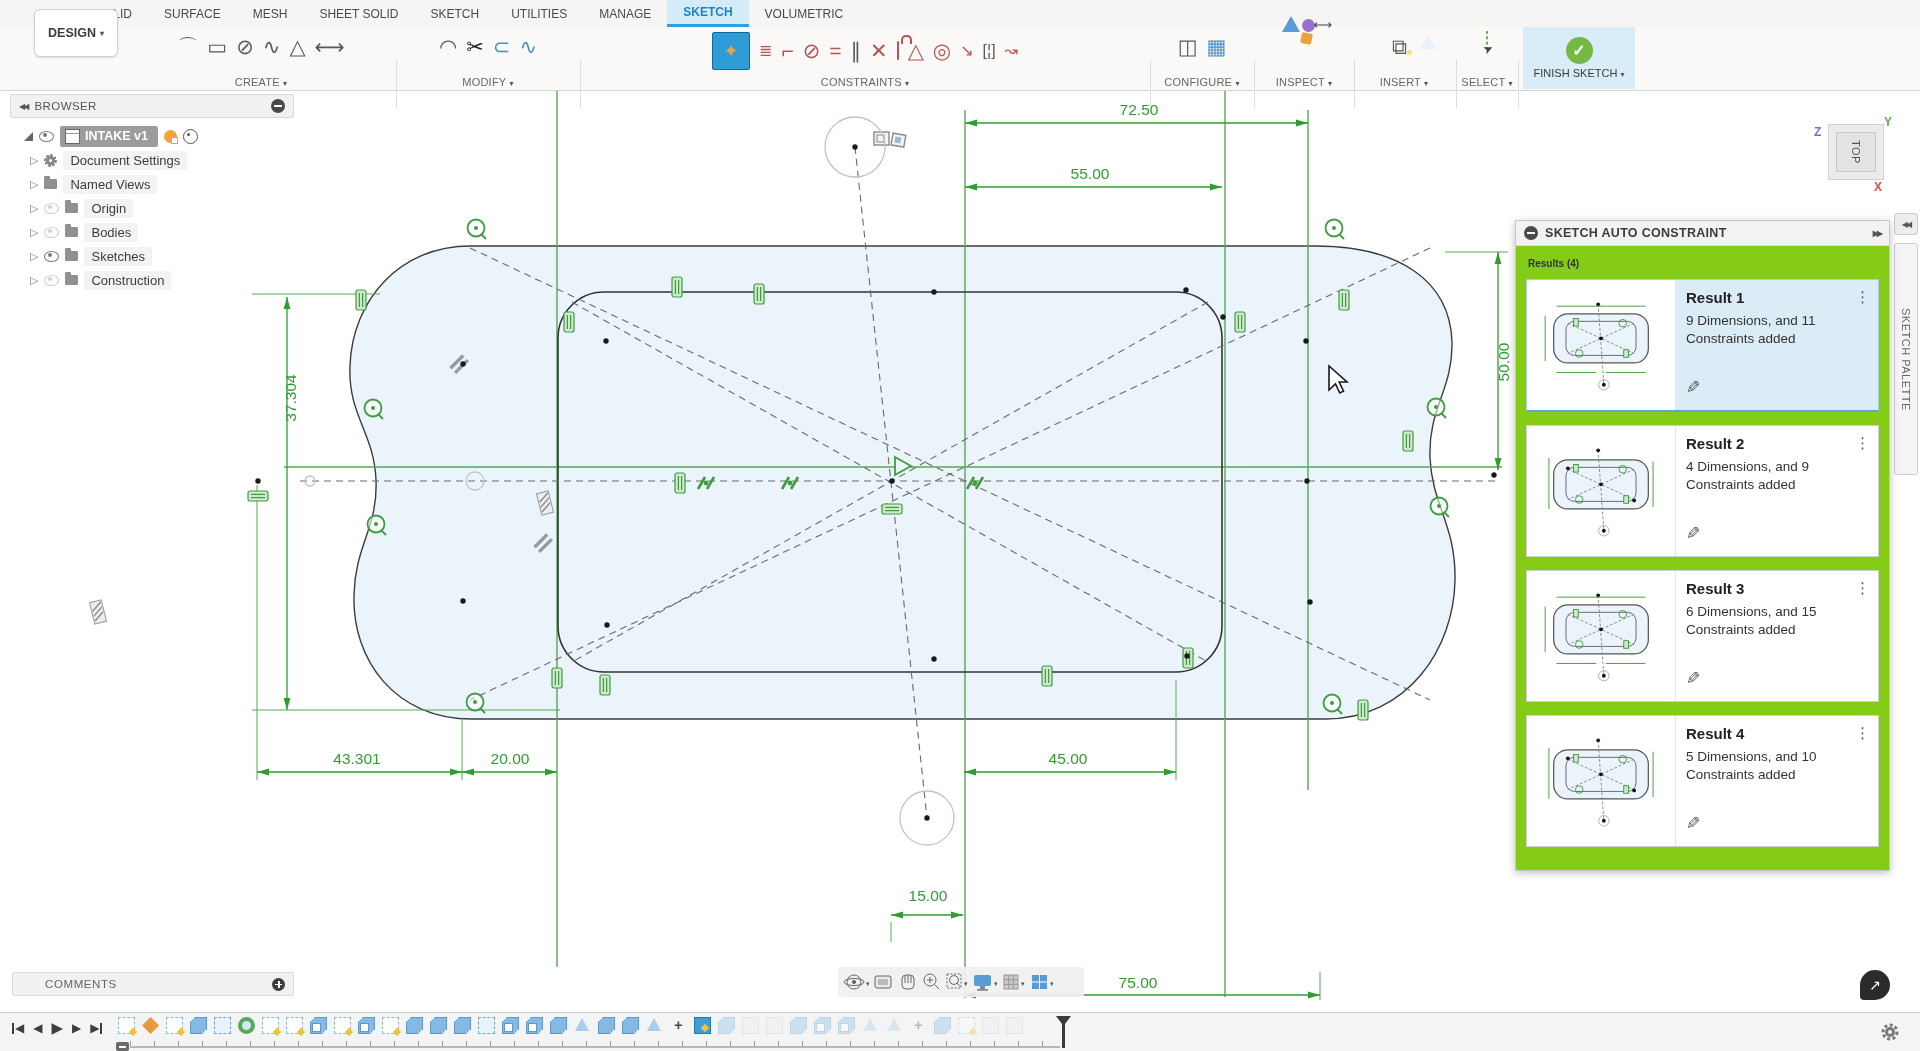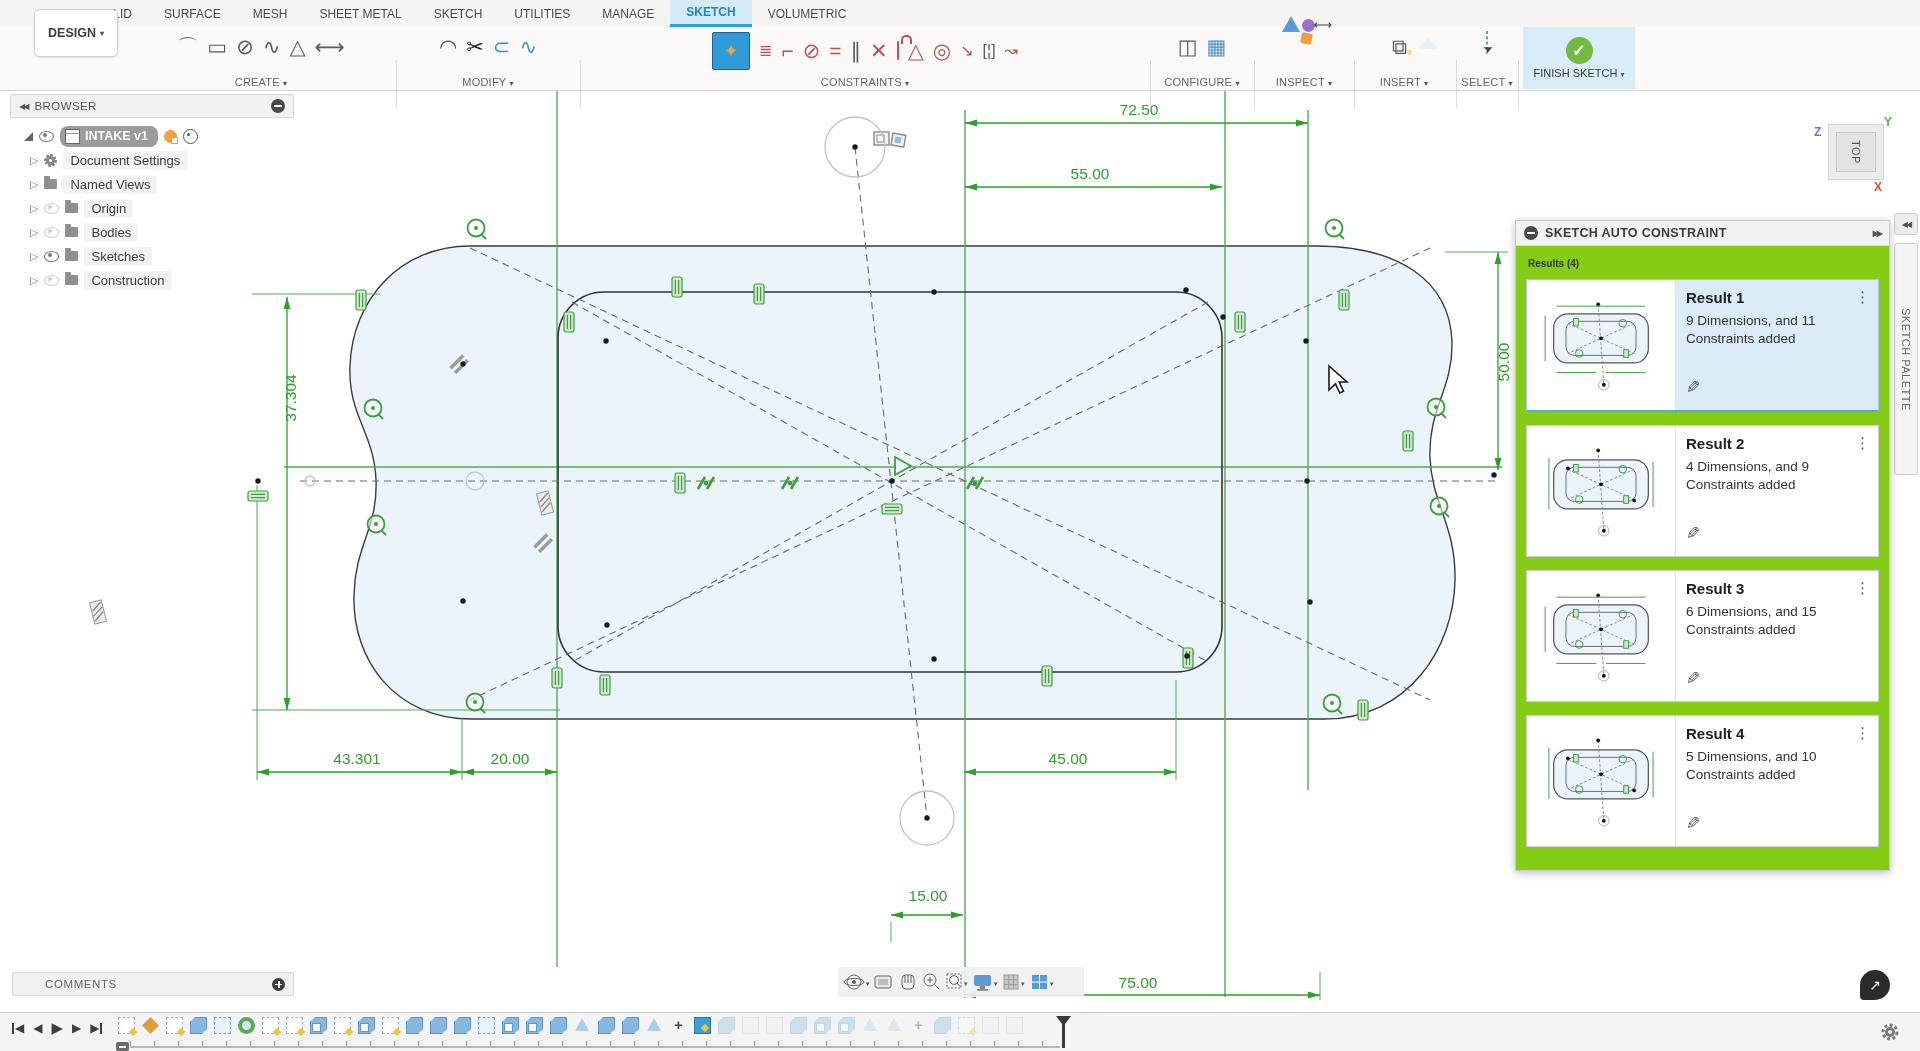--- a/index.html
+++ b/index.html
@@ -54,21 +54,21 @@
   .tri-exp{width:0;height:0;border-bottom:9px solid #666;border-left:9px solid transparent;margin-left:14px}
   .tri-col{color:#777;font-size:11px;margin-left:20px}
   .eye{width:13px;height:9px;border:1.5px solid #7a7a7a;border-radius:50%;position:relative;flex:none}
   .eye::after{content:'';position:absolute;left:3px;top:1.5px;width:4px;height:4px;background:#7a7a7a;border-radius:50%}
   .eye.off{opacity:.35}
   .fold{width:13px;height:10px;background:#909090;border-radius:1px;position:relative;flex:none}
   .fold::before{content:'';position:absolute;top:-3px;left:0;width:6px;height:3px;background:#909090;border-radius:1px 1px 0 0}
   .gear{width:13px;height:13px;border-radius:50%;background:repeating-conic-gradient(#8a8a8a 0 25deg,transparent 25deg 45deg);position:relative;flex:none}
   .gear::after{content:'';position:absolute;inset:2px;background:#8a8a8a;border-radius:50%;box-shadow:inset 0 0 0 2px #8a8a8a}
   .gear::before{content:'';position:absolute;inset:5px;background:#fff;border-radius:50%;z-index:2}
-  .rootpill{display:flex;align-items:center;gap:5px;background:#9c9c9c;color:#fff;font-weight:bold;font-size:12.5px;padding:3px 10px 3px 5px;border-radius:8px}
+  .rootpill{display:flex;align-items:center;gap:5px;background:#9c9c9c;color:#fff;font-weight:bold;font-size:12.5px;padding:3px 10px 3px 5px;border-radius:2px}
   .cube{width:13px;height:13px;background:#fdfdfd;border:1px solid #666;position:relative}
   .cube::after{content:'';position:absolute;left:0;top:3px;width:100%;height:1px;background:#999}
   .badge{width:13px;height:13px;border-radius:50%;background:#f2a33c;position:relative}
   .badge::after{content:'';position:absolute;right:-1px;bottom:-1px;width:5px;height:5px;background:#fff;border:1px solid #aaa}
   .target{width:13px;height:13px;border:1.5px solid #555;border-radius:50%;position:relative}
   .target::after{content:'';position:absolute;left:3.5px;top:3.5px;width:3px;height:3px;border-radius:50%;background:#555}
   
   #panel{left:1515px;top:220px;width:373px;background:#84cc16;border:1px solid #c9c9c9;box-shadow:0 2px 8px rgba(0,0,0,.25);z-index:7}
   #panelHead{height:24px;background:#f2f2f2;border-bottom:1px solid #ddd;display:flex;align-items:center;gap:7px;padding:0 8px;font-size:12.5px;color:#3c3c3c;font-weight:bold;letter-spacing:.3px}
   #panelBody{padding:10px}
@@ -386,21 +386,21 @@
       <circle cx="1307" cy="481" r="2.7" fill="#1a1a1a"></circle>
       <circle cx="258" cy="481" r="2.7" fill="#1a1a1a"></circle>
       <circle cx="1494" cy="475" r="2.7" fill="#1a1a1a"></circle>
     </g>
 </svg>
 
 <div id="tabbar" class="abs">
     <div class="tab">SOLID</div>
     <div class="tab">SURFACE</div>
     <div class="tab">MESH</div>
-    <div class="tab">SHEET METAL</div>
+    <div class="tab">SHEET SOLID</div>
     <div class="tab">SKETCH</div>
     <div class="tab">UTILITIES</div>
     <div class="tab">MANAGE</div>
     <div class="tab active">SKETCH</div>
     <div class="tab">VOLUMETRIC</div>
   </div>
 
 <div id="toolbar" class="abs">
   <div class="tgroup" style="left:130px;width:262px">
     <div class="ticons">

